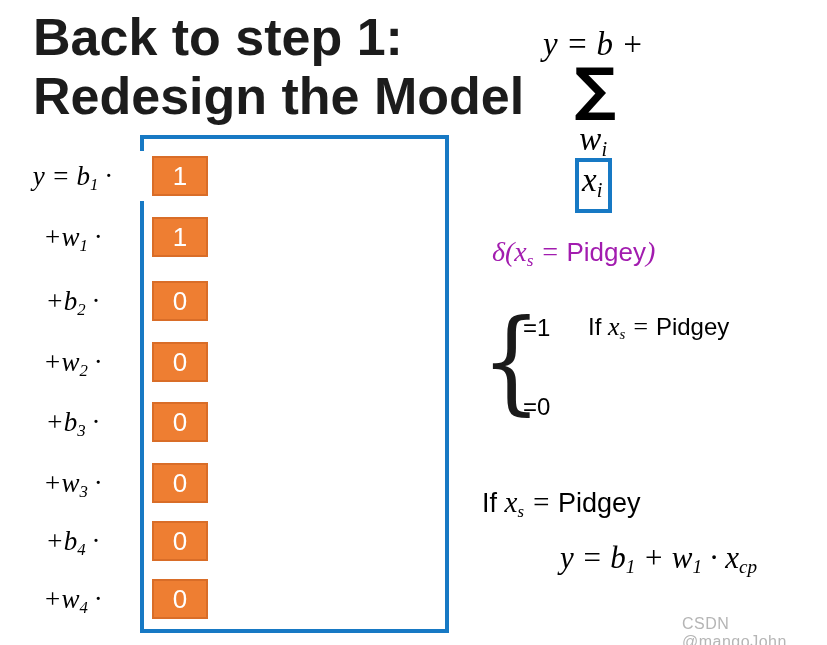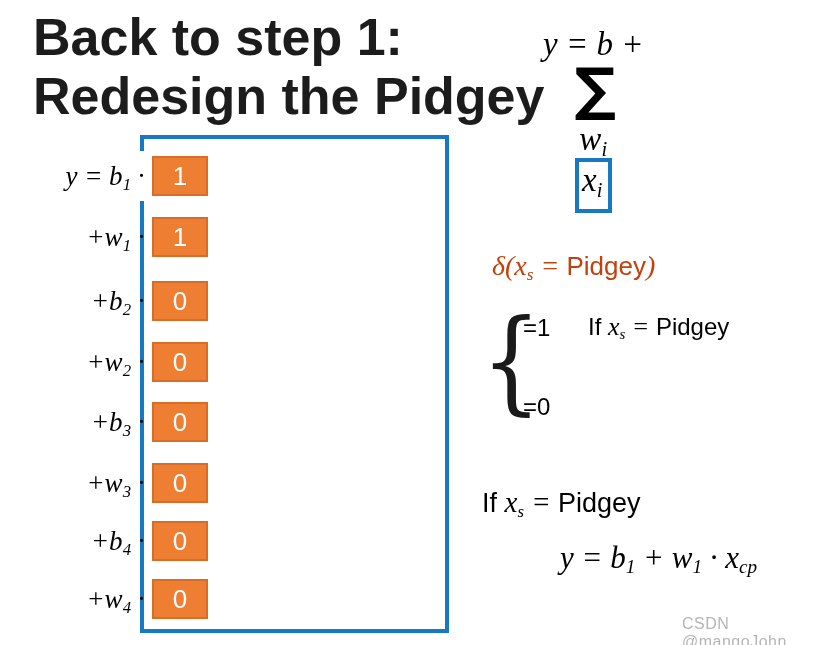--- a/index.html
+++ b/index.html
@@ -20,27 +20,27 @@
   
   .linear-box{position:absolute;left:549px;top:122px;width:238px;height:50px;box-sizing:border-box;
     border:2px solid #E98A4F;background:linear-gradient(180deg,#FAD2B8 0%,#F5B489 60%,#F2A878 100%);
     display:flex;align-items:center;justify-content:center;font-size:28px;color:#111;}
   
   .big-rect{position:absolute;left:140px;top:135px;width:309px;height:498px;box-sizing:border-box;
     border:4px solid #1779C4;z-index:1;background:transparent;}
   .notch{position:absolute;left:134px;top:151px;width:18px;height:50px;background:#ffffff;z-index:2;}
   
   .eq-row{position:absolute;left:0;width:460px;height:44px;z-index:3;}
-  .eq-label{position:absolute;left:0;top:0;width:146px;text-align:right;font-size:27px;line-height:40px;color:#000;white-space:nowrap;}
+  .eq-label{position:absolute;left:0;top:0;width:146px;text-align:center;font-size:27px;line-height:40px;color:#000;white-space:nowrap;}
   .eq-label .dot{margin-left:6px;font-style:normal;}
   .value-box{position:absolute;left:152px;top:0;width:56px;height:40px;box-sizing:border-box;
     background:#EE7E32;border:2px solid #D96D28;display:flex;align-items:center;justify-content:center;
     color:#ffffff;font-size:26px;}
   
-  .delta-head{position:absolute;left:492px;top:250px;font-size:28px;color:#c2410c;white-space:nowrap;}
+  .delta-head{position:absolute;left:492px;top:236px;font-size:28px;color:#a21caf;white-space:nowrap;}
   .delta-head .sans{font-size:26px;}
   .brace{position:absolute;left:481px;top:300px;font-family:"DejaVu Serif",serif;font-size:112px;line-height:122px;
     color:#1a1a1a;transform:scaleX(0.85);transform-origin:left center;z-index:1;}
   .case-val{position:absolute;font-size:24px;color:#000;}
   .case-val-1{left:523px;top:314px;}
   .case-val-2{left:523px;top:393px;}
   .case-cond{position:absolute;font-size:24px;color:#000;white-space:nowrap;}
   .case-cond .mi{font-size:26px;}
   .case-cond-1{left:588px;top:312px;}
   .case-cond-2{left:588px;top:394px;}
@@ -51,21 +51,21 @@
   
   .watermark{position:absolute;left:682px;top:615px;font-size:16px;color:#B5B5B5;letter-spacing:0.5px;}
 </style>
 </head>
 <body>
 
 <div class="slide">
 
   <div class="title">
     <div>Back to step 1:</div>
-    <div>Redesign the Pidgey</div>
+    <div>Redesign the Model</div>
   </div>
 
   <div class="formula-top">
     <span class="mi">y = b +</span>
     <span class="sigma">∑</span>
     <span class="mi"><span>w</span><sub class="msub">i</sub></span>
     <span class="xi-box">
         <span class="mi"><span>x</span><sub class="msub">i</sub></span>
       </span>
   </div>

